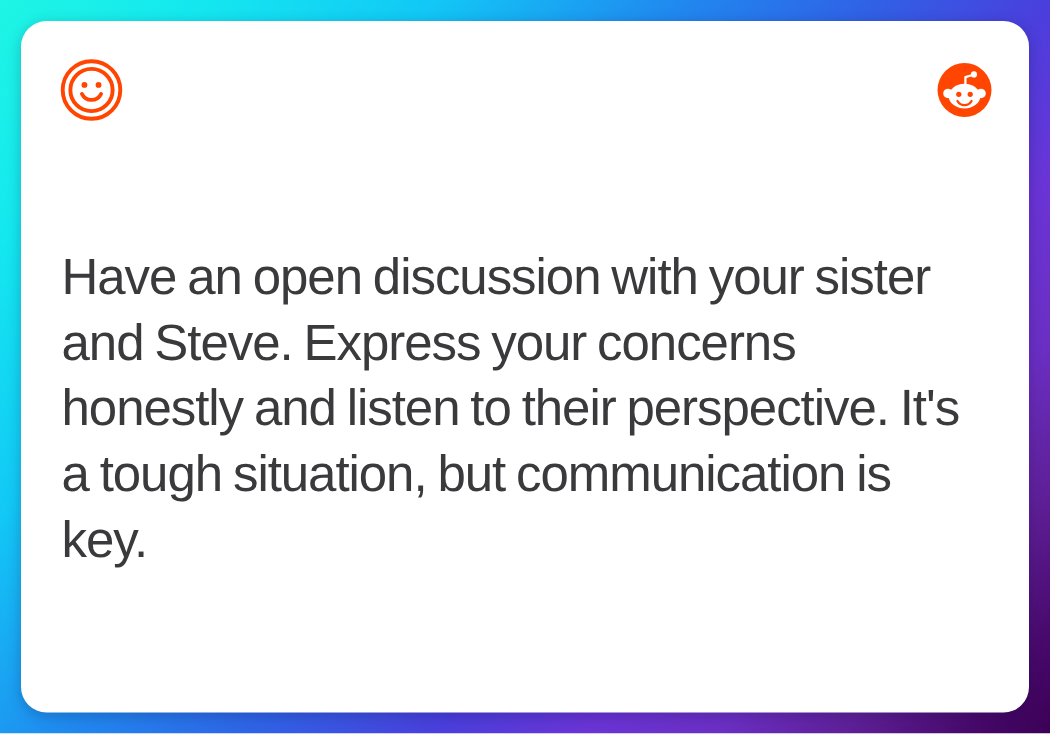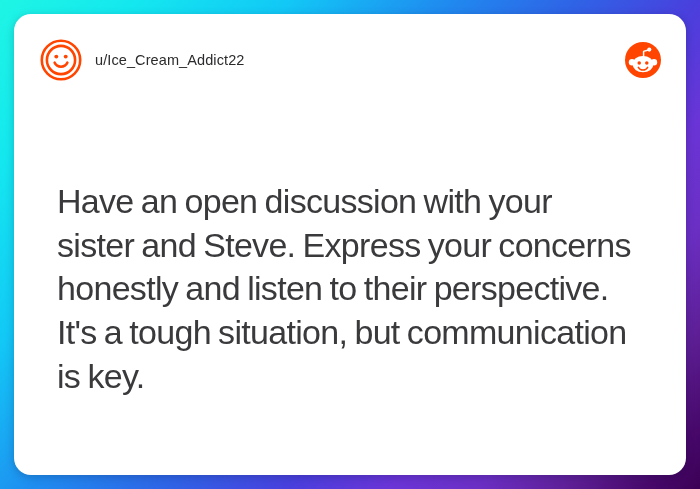--- a/index.html
+++ b/index.html
@@ -96,21 +96,21 @@
     position: absolute;
     top: 92px;
     left: 0;
     right: 0;
     bottom: 0;
     padding: 58px 38px 0 27px;
     box-sizing: border-box;
   }
 
   .post-text {
-    margin: 16px;
+    margin: 0;
     font-family: "Liberation Sans", sans-serif;
     font-size: 34px;
     font-weight: 400;
     line-height: 1.285;
     letter-spacing: -0.7px;
     word-spacing: -1.5px;
     color: #3a3a3d;
   }
 </style>
 </head>
@@ -127,21 +127,20 @@
         <span class="avatar-wrap">
           <svg class="avatar" viewBox="0 0 42 42" aria-hidden="true">
             <circle cx="21" cy="21" r="19.2" fill="none" stroke="#ff4500" stroke-width="2.6"></circle>
             <circle cx="21" cy="21" r="14.1" fill="none" stroke="#ff4500" stroke-width="2.6"></circle>
             <circle cx="16.3" cy="17.6" r="1.95" fill="#ff4500"></circle>
             <circle cx="25.7" cy="17.6" r="1.95" fill="#ff4500"></circle>
             <path d="M14.6 23.6 A 7.1 7.1 0 0 0 27.4 23.6" fill="none" stroke="#ff4500" stroke-width="2.5" stroke-linecap="round"></path>
           </svg>
         </span>
 
-        <span class="author-name">u/Ice_Cream_Addict22</span>
       </div>
 
       <span class="brand-wrap">
         <svg class="brand-logo" viewBox="0 0 38 38" aria-hidden="true">
           <circle cx="19" cy="19" r="18" fill="#ff4500"></circle>
 
           <path d="M19.6 17.2 L19.6 10.4 L24.4 9.0" fill="none" stroke="#ffffff" stroke-width="1.5" stroke-linecap="round" stroke-linejoin="round"></path>
           <circle cx="25.3" cy="8.6" r="2.05" fill="#ffffff"></circle>
 
           <ellipse cx="19" cy="23.1" rx="10.5" ry="8.2" fill="#ffffff"></ellipse>

